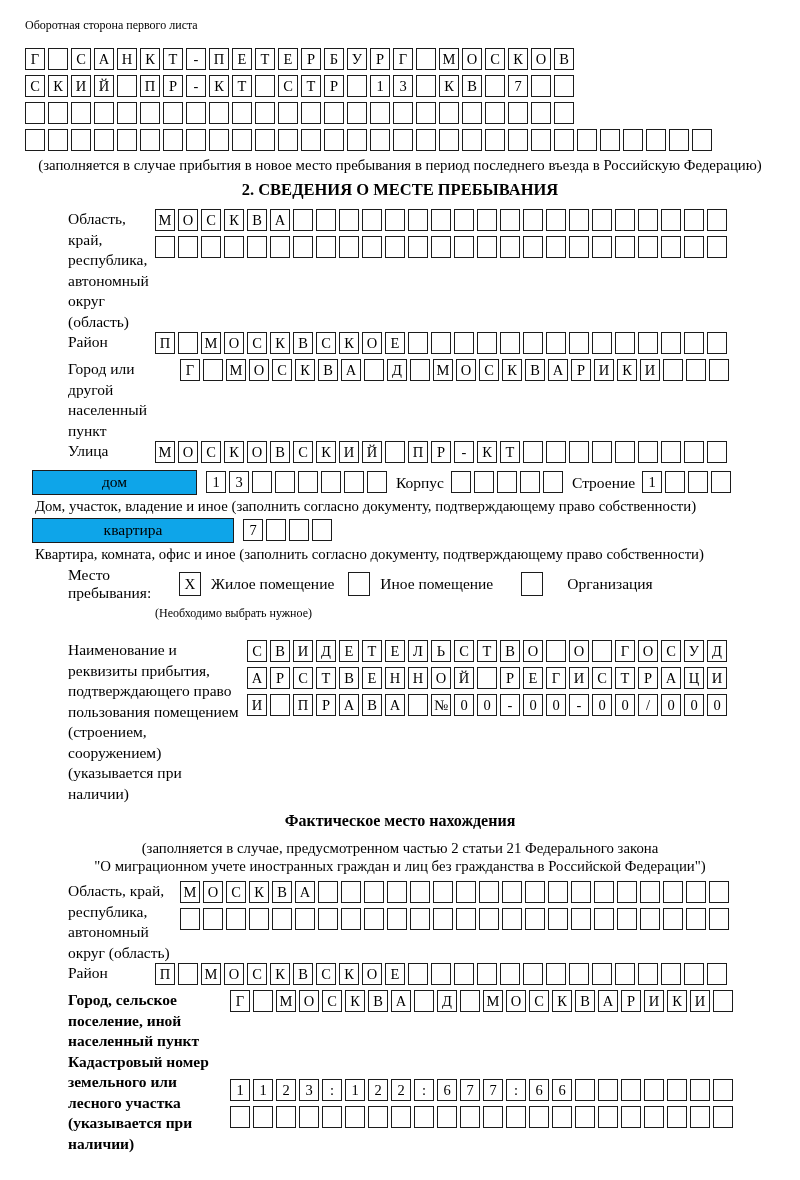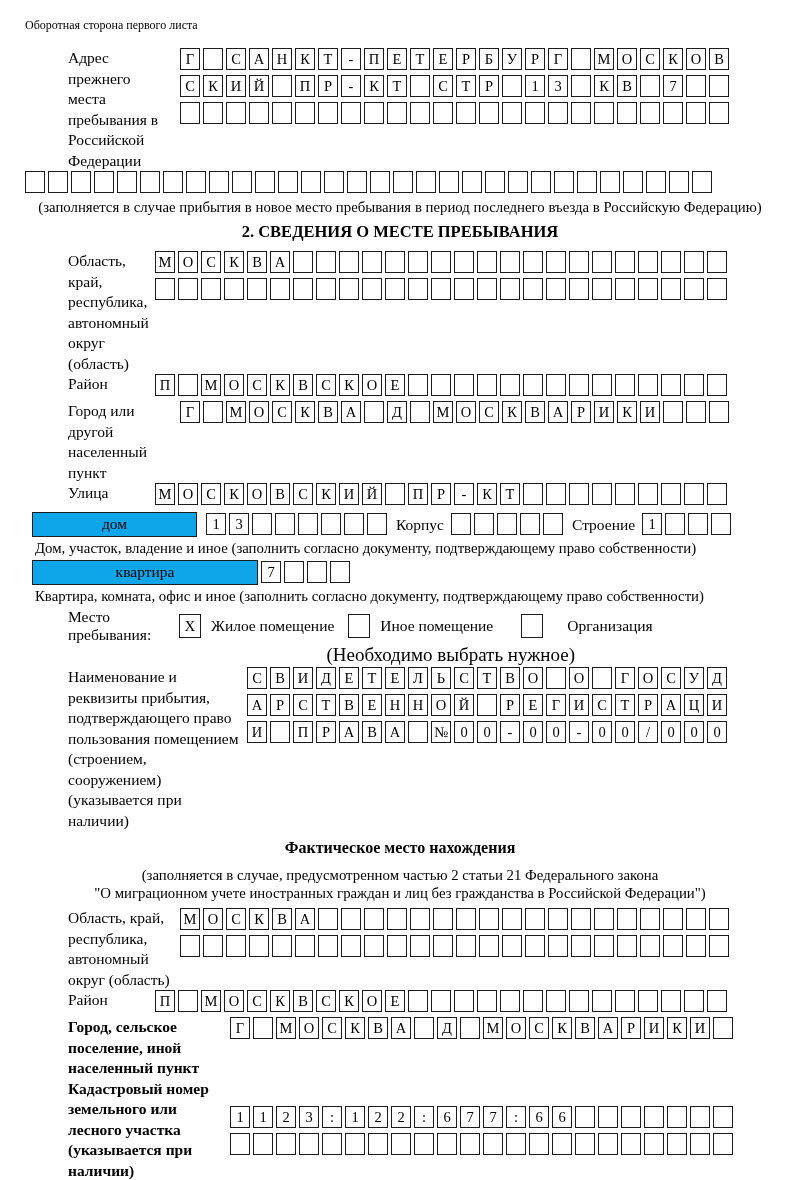--- a/index.html
+++ b/index.html
@@ -23,40 +23,39 @@
   .sec-title{font-weight:bold;font-size:16.5px;text-align:center;
              padding-right:25px;margin:6px 0 9px 0;}
   .sub-title{font-weight:bold;font-size:16px;text-align:center;
              padding-right:25px;margin:8px 0 9px 0;}
   .mt14{margin-top:14px;}
   .house-row{display:flex;align-items:flex-start;margin:2px 0 2px 7px;}
   .house-row .cellrow{margin:1px 0 0 0;}
   .inline-box{flex:none;box-sizing:border-box;border:1.6px solid #1c1c1c;height:25px;
               line-height:22px;text-align:center;font-size:15.5px;background:#0ea5e9;}
   .bw165{width:165px;margin-right:9px;}
-  .bw202{width:226px;margin-right:3px;}
+  .bw202{width:202px;margin-right:9px;}
   .inline-label{flex:none;font-size:15.5px;line-height:25px;padding:0 7px 0 9px;}
   .stay-row{display:flex;align-items:center;font-size:15.5px;margin:3px 0 2px 0;}
   .stay-label{flex:none;box-sizing:border-box;width:154px;padding-left:43px;}
   .chk{flex:none;width:20px;height:22px;border:1.6px solid #1c1c1c;text-align:center;
        line-height:22px;font-size:15px;background:#fff;}
   .opt-label{flex:none;padding:0 14px 0 10px;}
-  .choose-note{width:420px;margin-left:130px;text-align:right;font-size:19px;
-               line-height:18px;margin-bottom:3px;}
+  .choose-note{width:420px;margin-left:130px;text-align:left;font-size:12px;
+               line-height:18px;margin-bottom:18px;}
   .cad-offset{margin-top:27px;}
 </style>
 </head>
 <body>
 
 <div class="page">
 
   <div class="header-note">Оборотная сторона первого листа</div>
 
   <div class="frow mt14">
-    <div class="flabel w155">Адрес прежнего места пребывания в Российской Федерации</div>
     <div class="cellcol">
       <div class="cellrow">
           <span class="cell">Г</span>
           <span class="cell"></span>
           <span class="cell">С</span>
           <span class="cell">А</span>
           <span class="cell">Н</span>
           <span class="cell">К</span>
           <span class="cell">Т</span>
           <span class="cell">-</span>

